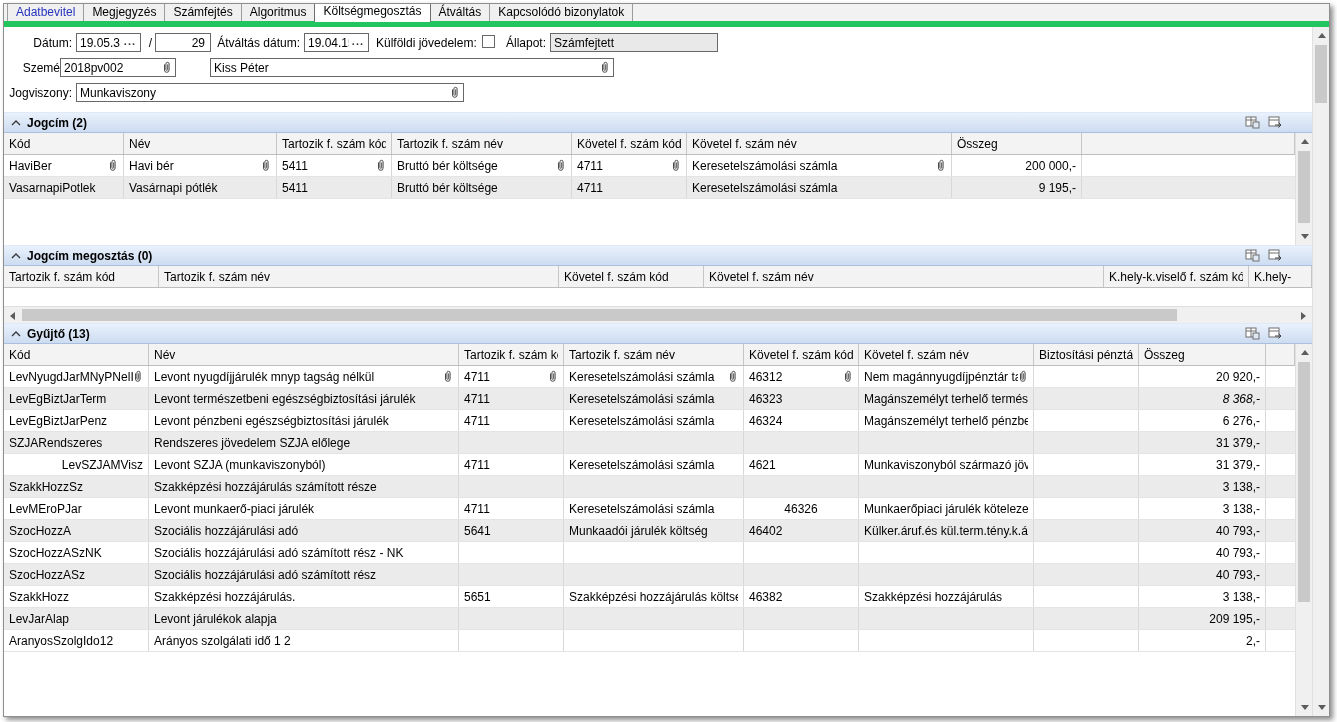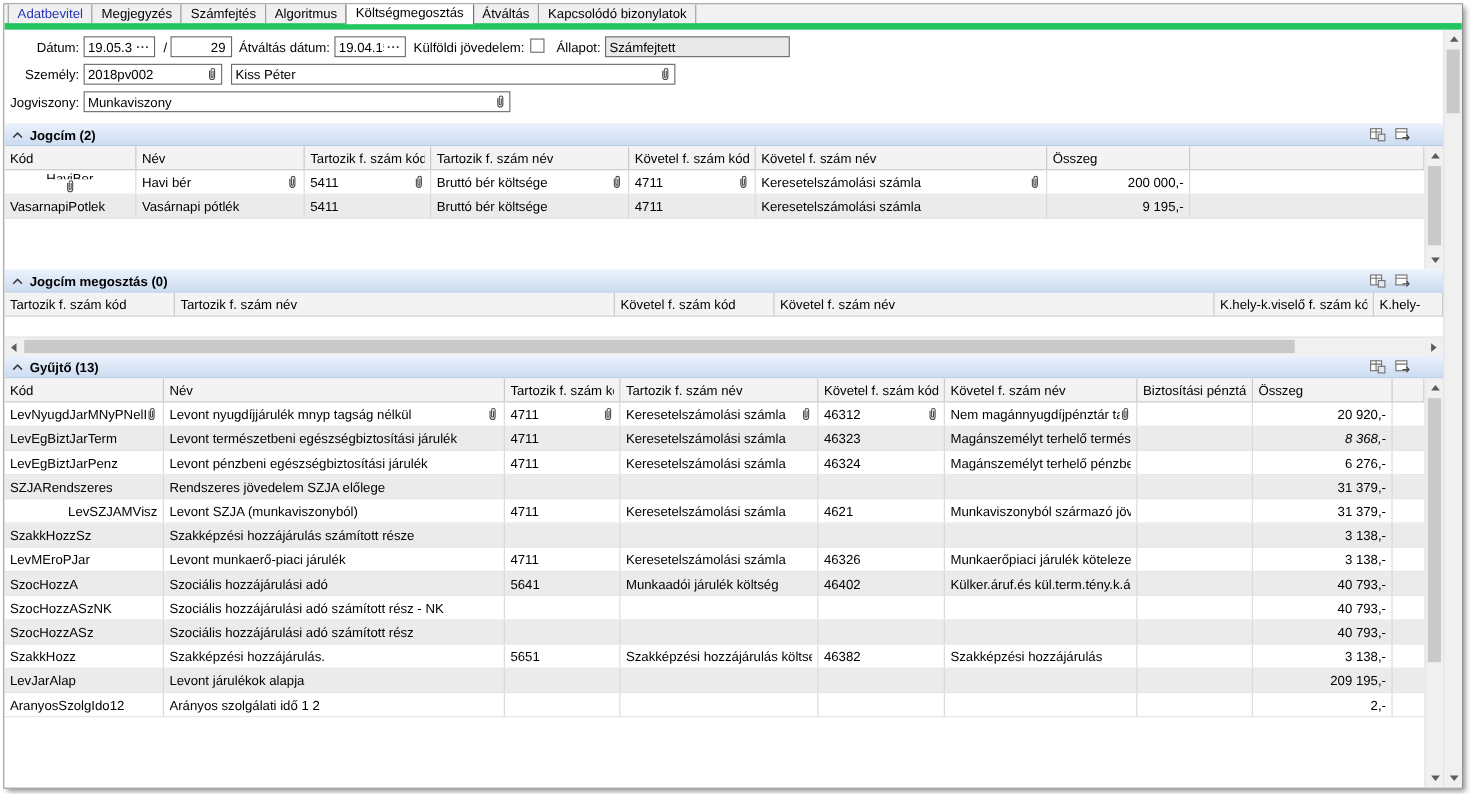--- a/index.html
+++ b/index.html
@@ -113,21 +113,21 @@
           <span class="browse">...</span>
         </div>
         <span class="flabel" style="left:372px;top:9px;width:100px">Külföldi jövedelem:</span>
         <span class="checkbox" style="left:478px;top:8px"></span>
         <span class="flabel" style="left:496px;top:9px;width:46px">Állapot:</span>
         <div class="fld readonly" style="left:546px;top:6px;width:168px">
           <span class="fval">Számfejtett</span>
         </div>
 
         <span class="flabel" style="left:0;top:34px;width:68px">Személy:</span>
-        <div class="fld" style="left:72px;top:31px;width:126px">
+        <div class="fld" style="left:56px;top:31px;width:116px">
           <span class="fval">2018pv002</span>
           <span class="clip">
               <svg width="8" height="13" viewBox="0 0 8 13">
                 <path d="M1.5 3.4 V9 a2.3 2.3 0 0 0 4.6 0 V2.9 a1.6 1.6 0 0 0 -3.2 0 V8.4 a0.9 0.9 0 0 0 1.8 0 V3.4" fill="none" stroke="#4a4a4a" stroke-width="1"></path>
               </svg>
             </span>
         </div>
         <div class="fld" style="left:206px;top:31px;width:404px">
           <span class="fval">Kiss Péter</span>
           <span class="clip">
@@ -196,21 +196,21 @@
                   <span class="celltext">Követel f. szám név</span>
                 </div>
                 <div class="tcell th" style="width: 130px;">
                   <span class="celltext">Összeg</span>
                 </div>
                 <div class="tcell th fill">
                   <span class="celltext"></span>
                 </div>
               </div>
               <div class="trow">
-                <div class="tcell" style="width: 120px; flex-direction: column;">
+                <div class="tcell" style="width: 120px;">
                   <span class="celltext">HaviBer</span>
                   <span class="clipcell">
                     <svg width="8" height="13" viewBox="0 0 8 13">
                       <path d="M1.5 3.4 V9 a2.3 2.3 0 0 0 4.6 0 V2.9 a1.6 1.6 0 0 0 -3.2 0 V8.4 a0.9 0.9 0 0 0 1.8 0 V3.4" fill="none" stroke="#4a4a4a" stroke-width="1"></path>
                     </svg>
                   </span>
                 </div>
                 <div class="tcell" style="width: 153px;">
                   <span class="celltext">Havi bér</span>
                   <span class="clipcell">
@@ -628,21 +628,21 @@
                 </div>
                 <div class="tcell" style="width: 310px;">
                   <span class="celltext">Levont munkaerő-piaci járulék</span>
                 </div>
                 <div class="tcell" style="width: 105px;">
                   <span class="celltext">4711</span>
                 </div>
                 <div class="tcell" style="width: 180px;">
                   <span class="celltext">Keresetelszámolási számla</span>
                 </div>
-                <div class="tcell" style="width: 115px;">
+                <div class="tcell" style="width: 115px; text-align: center;">
                   <span class="celltext">46326</span>
                 </div>
                 <div class="tcell" style="width: 175px;">
                   <span class="celltext">Munkaerőpiaci járulék kötelezett</span>
                 </div>
                 <div class="tcell" style="width: 105px;">
                   <span class="celltext"></span>
                 </div>
                 <div class="tcell right" style="width: 127px;">
                   <span class="celltext">3 138,-</span>

